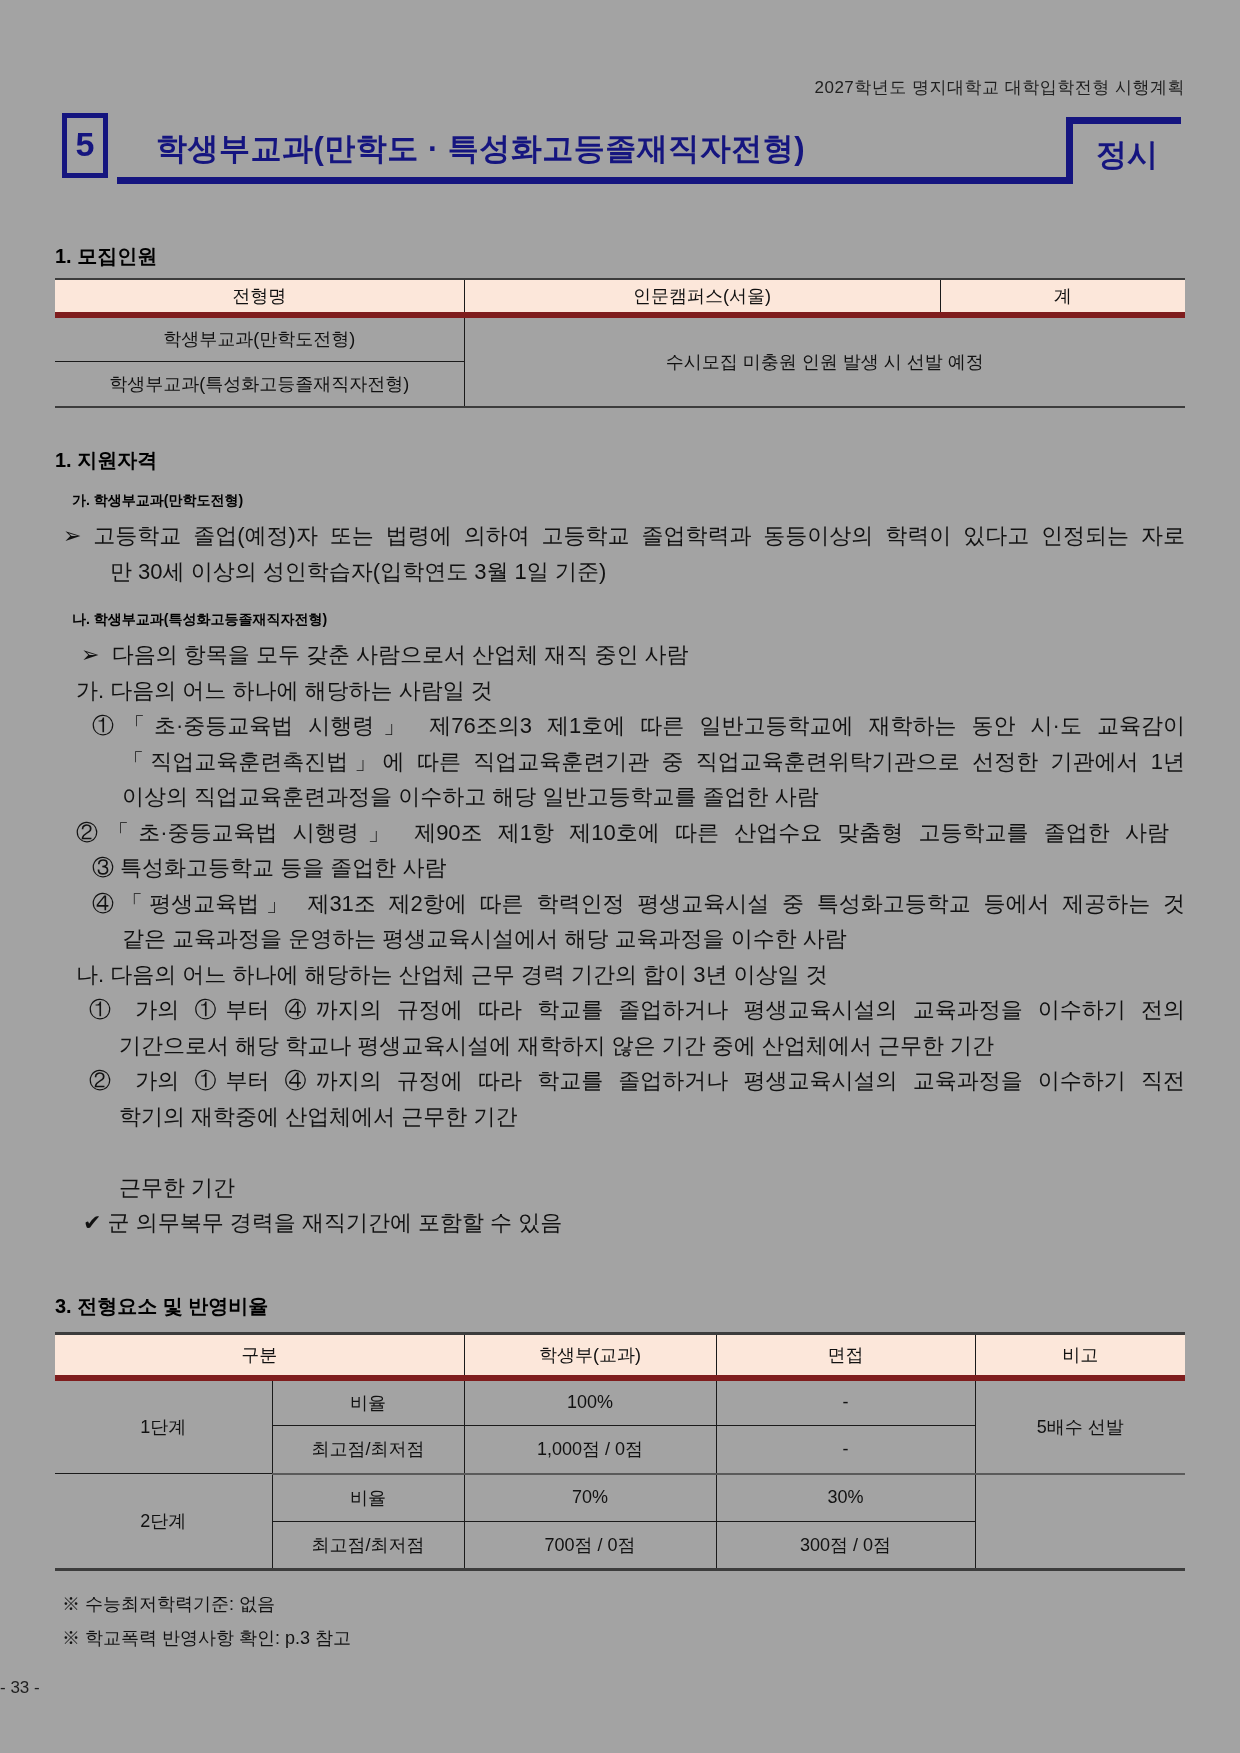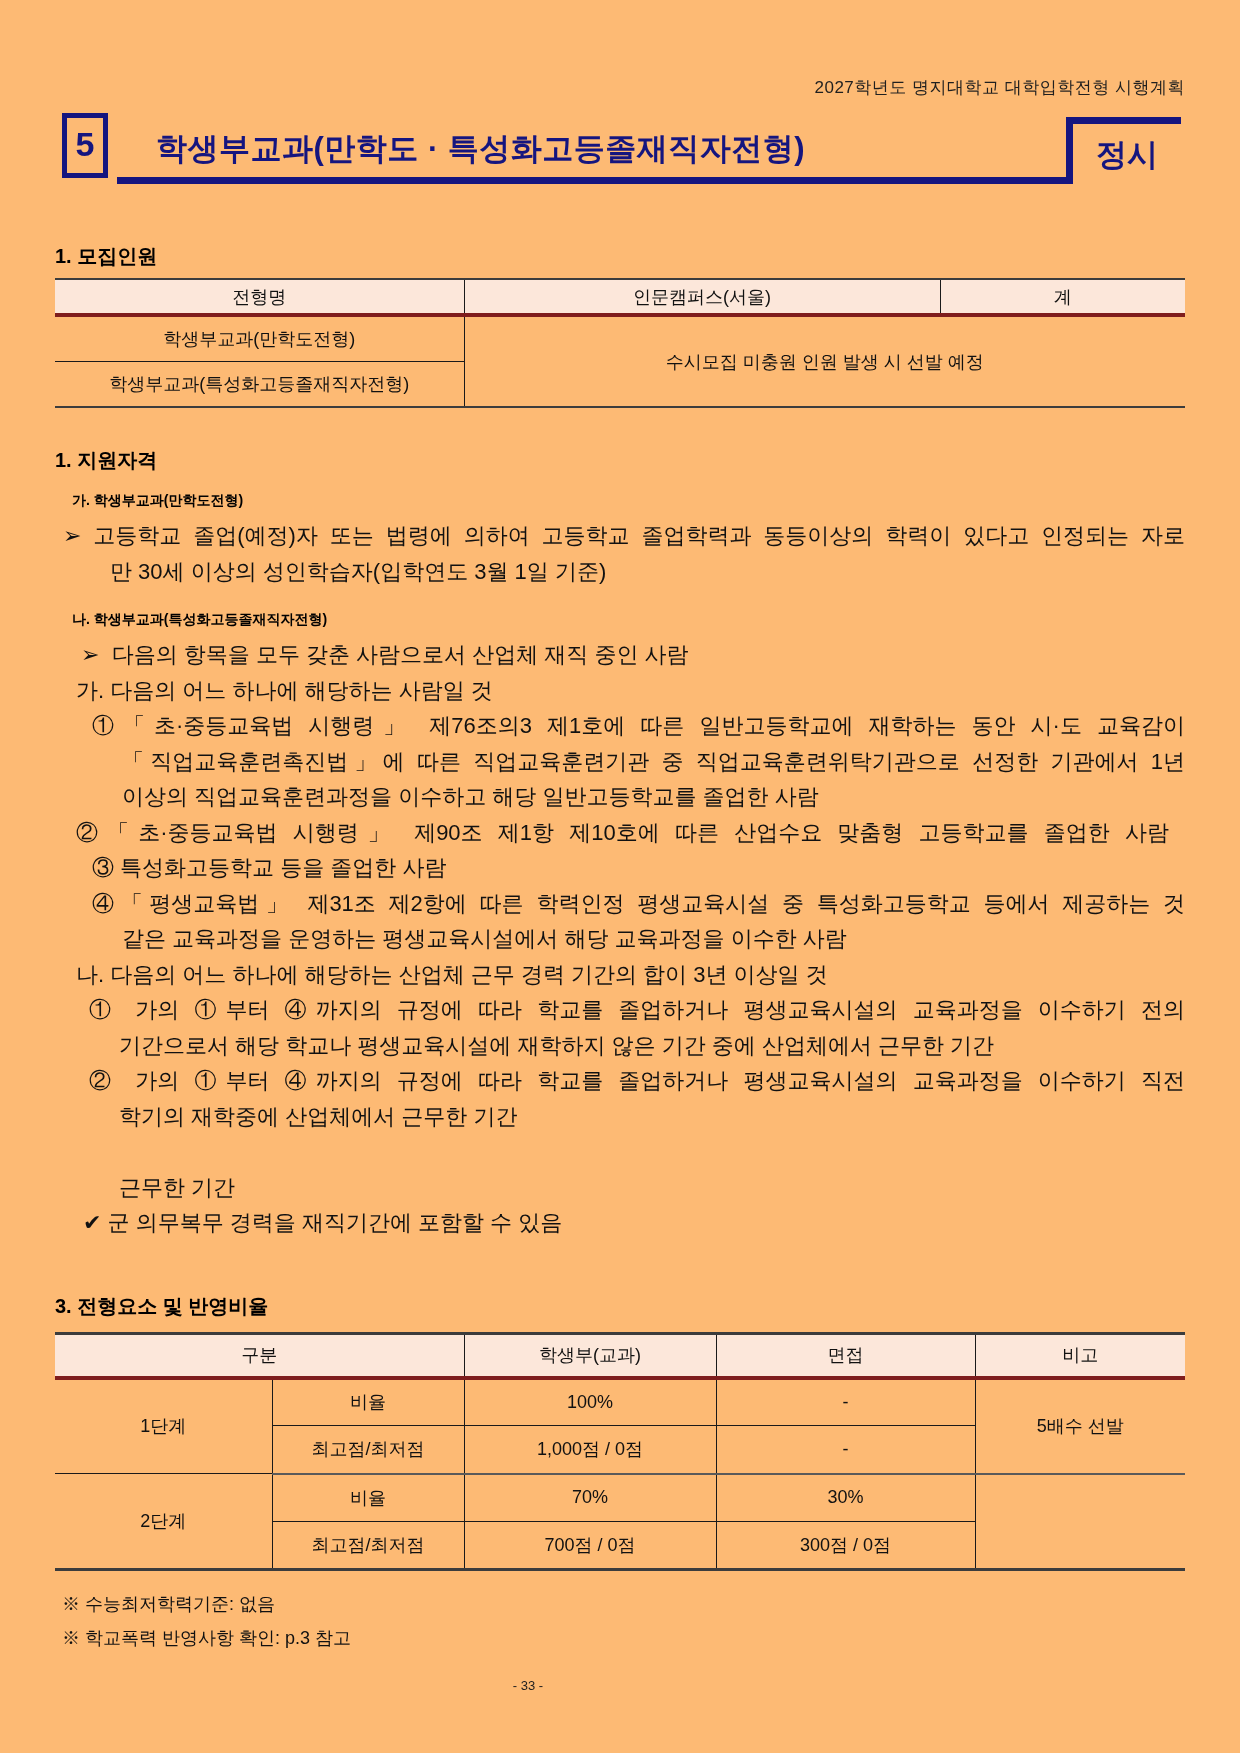--- a/index.html
+++ b/index.html
@@ -1,17 +1,17 @@
 <!DOCTYPE html>
 <html><head>
 <meta charset="utf-8">
 <style>
   html,body { margin:0; padding:0; background:#ffffff; }
   .page {
-    position:relative; width:1240px; height:1753px; background:#fdba74;
+    position:relative; width:1240px; height:1753px; background:#a3a3a3;
     font-family:"Liberation Sans", sans-serif; color:#1a1a1a; overflow:hidden;
   }
   
   .doc-header {
     position:absolute; top:76px; left:55px; width:1130px;
     text-align:right; font-size:17px; color:#1f1f1f; letter-spacing:0.5px;
   }
   
   .num-box {
     position:absolute; left:62px; top:113px; width:46px; height:65px;
@@ -29,42 +29,42 @@
     position:absolute; left:1066px; top:117px; width:115px; height:67px;
     border-left:7px solid #15157F; border-top:7px solid #15157F; box-sizing:border-box;
     color:#15157F; font-size:31px; font-weight:bold; text-align:center; line-height:62px;
   }
   
   .sec-title { position:absolute; left:55px; font-size:20px; font-weight:bold; color:#000; }
   
   table { border-collapse:collapse; table-layout:fixed; }
   th, td { border:1px solid #1a1a1a; text-align:center; vertical-align:middle; padding:0 4px;
            font-size:18px; font-weight:400; color:#111; overflow:hidden; }
-  thead th { background:#FCE7DA; border-bottom:4px solid #7f1d1d; }
+  thead th { background:#FCE7DA; border-bottom:6px solid #7f1d1d; }
   .edge-l { border-left:none !important; }
   .edge-r { border-right:none !important; }
   
   .t1 { position:absolute; left:55px; top:278px; width:1130px;
         border-top:2px solid #3c3c3c; border-bottom:2px solid #3c3c3c; }
   .t1 thead tr { height:36px; }
   .t1 tbody tr { height:46px; }
   
   .t2 { position:absolute; left:55px; top:1332px; width:1130px;
         border-top:3px solid #3c3c3c; border-bottom:3px solid #3c3c3c; }
   .t2 thead tr { height:44px; }
   .t2 tbody tr { height:48px; }
   .t2 .dot-b { border-bottom:1px dotted #7a7a7a; }
   .t2 .stage-end { border-bottom:2px solid #5a5a5a; }
   
   .s2line { position:absolute; font-size:22px; line-height:26px; color:#111; white-space:nowrap; }
   .s2line.bold { font-weight:bold; font-size:14px; color:#000; }
   .s2line.just { white-space:normal; text-align:justify; text-align-last:justify; }
   
   .note { position:absolute; left:62px; font-size:18px; color:#111; }
-  .page-num { position:absolute; top:1678px; left:0; width:1056px; text-align:center; font-size:13px; color:#1f1f1f; }
+  .page-num { position:absolute; top:1678px; left:0; width:1056px; font-size:17px; color:#1f1f1f; }
 </style>
 </head>
 <body>
 
 <div class="page">
 
   <div class="doc-header">2027학년도 명지대학교 대학입학전형 시행계획</div>
 
   <div class="num-box">5</div>
   <div class="banner-title">학생부교과(만학도 · 특성화고등졸재직자전형)</div>

